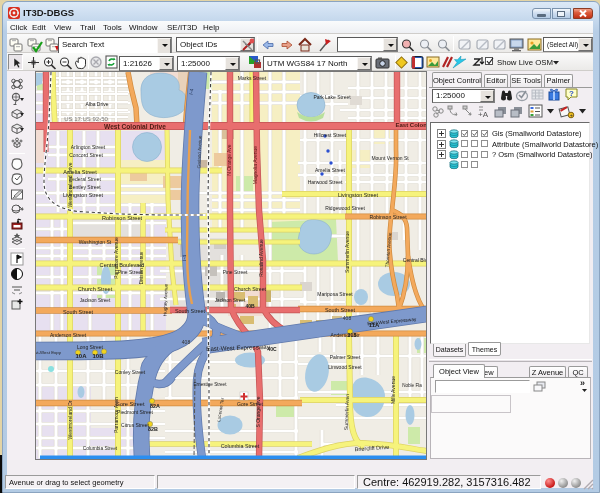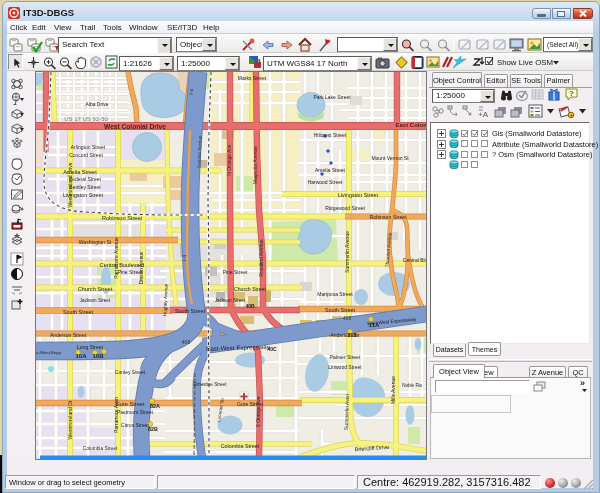--- a/index.html
+++ b/index.html
@@ -58,21 +58,21 @@
     <path d="M6,9 L9,13 L15,4" stroke="#18a018" stroke-width="2.2" fill="none"></path>
   </svg>
 <svg class="ico" style="left:45px;top:38px" width="16" height="15">
     <rect x="1" y="1" width="8" height="7" fill="#fffef4" stroke="#777" rx="1"></rect>
     <rect x="3" y="2" width="4" height="1.2" fill="#bbb"></rect>
     <rect x="5" y="6" width="8" height="7" fill="#fffef4" stroke="#777" rx="1"></rect>
     <rect x="7" y="8" width="4" height="1.2" fill="#bbb"></rect>
     <path d="M10,8 l4,0 l-2,5 Z" fill="#cc1818"></path>
   </svg>
 <div class="combo" style="left:58px;top:37px;width:114px;height:29px;line-height:13px">Search Text<span class="cbtn"></span></div>
-<div class="combo" style="left:176px;top:37px;width:41px;height:15px;line-height:13px">Object IDs<span class="cbtn"></span></div>
+<div class="combo" style="left:176px;top:37px;width:79px;height:15px;line-height:13px">Object IDs<span class="cbtn"></span></div>
 <svg class="ico" style="left:241px;top:38px" width="14" height="14">
     <path d="M2,12 L11,3" stroke="#b02020" stroke-width="2"></path>
     <circle cx="11" cy="3" r="2.4" fill="#e05050"></circle>
     <path d="M2,3 L11,12" stroke="#888" stroke-width="1.4"></path>
   </svg>
 <div class="sep" style="left:257px;top:36px;height:15px"></div>
 <svg class="ico" style="left:261px;top:38px" width="15" height="14">
     <path d="M12,5.5 H7 V3 L2,7 L7,11 V8.5 H12 Z" fill="#9ab8e8" stroke="#4a6aa8" stroke-width="0.8"></path>
   </svg>
 <svg class="ico" style="left:279px;top:38px" width="15" height="14">
@@ -700,20 +700,20 @@
 <div class="a sunk" style="left:435px;top:380px;width:95px;height:13px;background:#fff"></div>
 <svg class="ico" style="left:533px;top:381px" width="13" height="12">
     <rect x="4" y="1" width="8" height="6" fill="#e8eaf0" stroke="#888"></rect>
     <rect x="1" y="4" width="8" height="6" fill="#f8f8fa" stroke="#888"></rect>
   </svg>
 <div class="a" style="left:580px;top:378px;font-size:9px;font-weight:bold;color:#222">»</div>
 <svg class="ico" style="left:581px;top:388px" width="8" height="6">
     <path d="M1,1 L3.5,4 L6,1 Z" fill="#222"></path>
   </svg>
 <div class="a" style="left:431px;top:395px;width:80px;height:18px;background:#fbfafa;border:1px solid #c8c4c8"></div>
-<div class="a sunk" style="left:5px;top:475px;width:150px;height:14px;font-size:7.5px;color:#111;line-height:13px;padding-left:3px">Window or drag to select geometry</div>
+<div class="a sunk" style="left:5px;top:475px;width:150px;height:14px;font-size:7.5px;color:#111;line-height:13px;padding-left:3px">Avenue or drag to select geometry</div>
 <div class="a sunk" style="left:157px;top:475px;width:198px;height:14px"></div>
 <div class="a sunk" style="left:357px;top:475px;width:184px;height:14px;font-size:11px;color:#111;line-height:13px;padding-left:5px">Centre: 462919.282, 3157316.482 m</div>
 <div class="ball" style="left:545px;top:478px;background:radial-gradient(circle at 35% 30%,#ff9090,#c81818 70%)"></div>
 <div class="ball" style="left:558px;top:478px;background:radial-gradient(circle at 35% 30%,#f0f0f0,#909090 70%)"></div>
 <div class="ball" style="left:571px;top:478px;background:radial-gradient(circle at 35% 30%,#f0f0f0,#909090 70%)"></div>
 <svg class="ico" style="left:583px;top:479px" width="12" height="11">
     <path d="M10,1 L1,10 M10,5 L5,10 M10,9 L9,10" stroke="#b0aab0" stroke-width="1.4"></path>
   </svg>
 </body></html>

